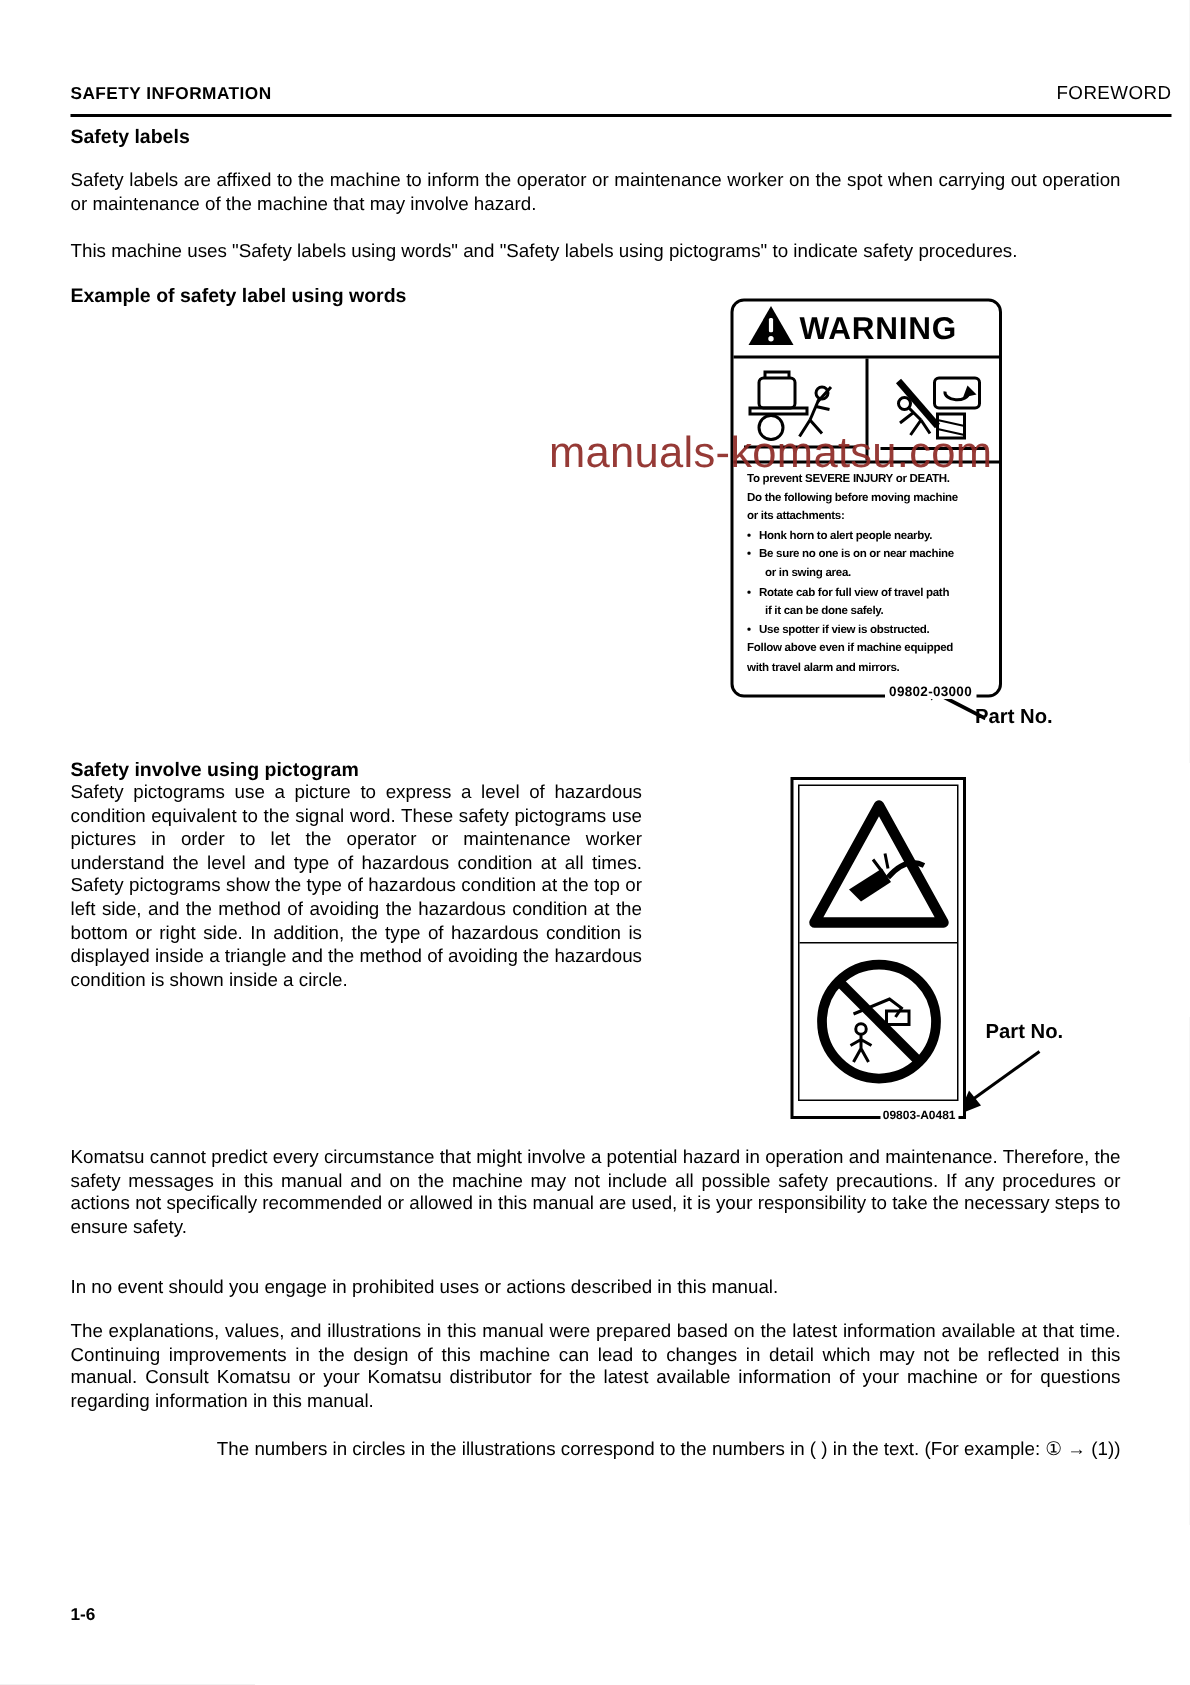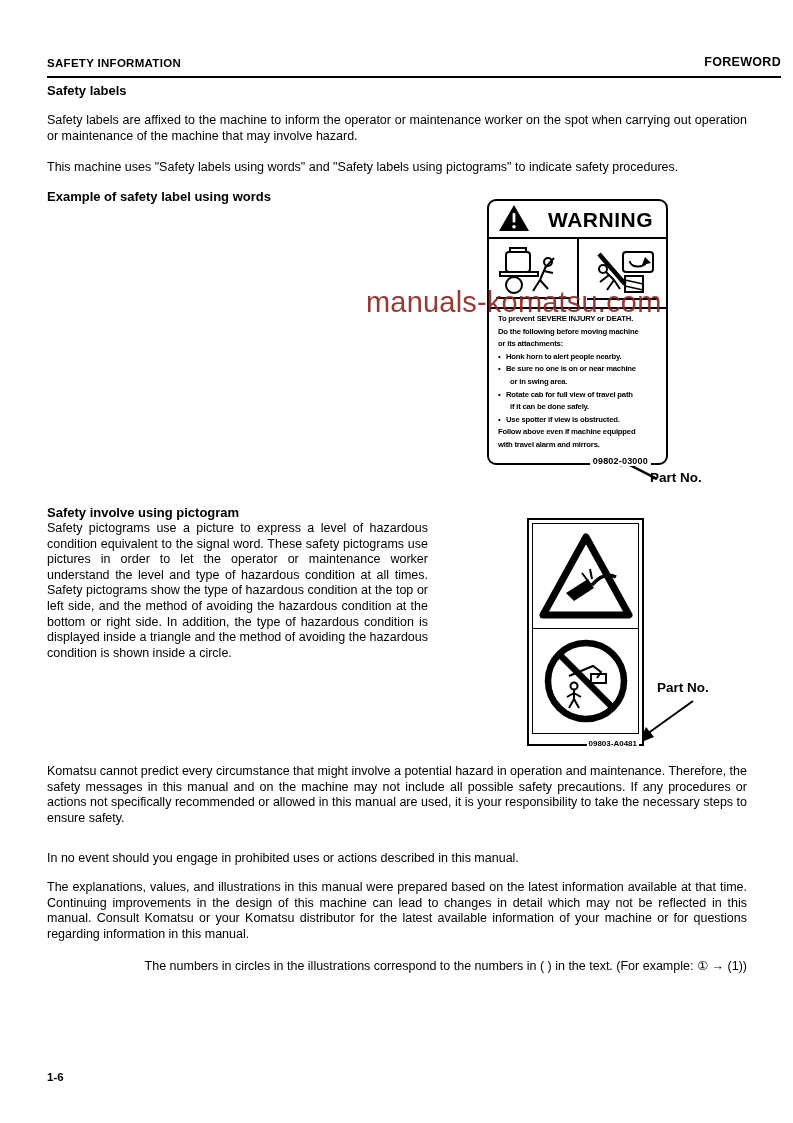--- a/index.html
+++ b/index.html
@@ -5,40 +5,40 @@
   html,body { margin:0; padding:0; background:#e8e8e8; }
   .page {
     position:relative; width:793px; height:1123px; margin:0 auto;
     background:#ffffff; overflow:hidden;
     font-family:"Liberation Sans","DejaVu Sans",sans-serif;
     color:#000;
     padding-left:36px;
   }
   .abs { position:absolute; }
   .hdr-left  { top:57px; left:47px; font-size:11.5px; font-weight:bold; letter-spacing:.3px; }
-  .hdr-right { top:55px; right:48px; font-size:12.5px; font-weight:bold; letter-spacing:.3px; }
+  .hdr-right { top:55px; right:48px; font-size:12.5px; font-weight:normal; letter-spacing:.3px; }
   .hrule { top:76px; left:47px; right:48px; height:2px; background:#000; }
   .h { left:47px; font-size:13px; font-weight:bold; }
   .h1 { top:83px; }
   .h2 { top:189px; }
   .h3 { top:505px; }
   .para { left:47px; width:700px; font-size:12.5px; line-height:15.6px; text-align:justify; }
   .p1 { top:113px; }
   .p2 { top:160px; text-align:left; }
   .p3 { top:521px; width:381px; }
   .p4 { top:764px; }
   .p5 { top:851px; text-align:left; }
   .p6 { top:880px; }
   .p7 { top:959px; text-align:right; }
   .pageno { top:1071px; left:47px; font-size:11.5px; font-weight:bold; }
 
   
   .fig1 { left:487px; top:199px; width:181px; height:266px;
           border:2.5px solid #000; border-radius:9px; background:#fff; box-sizing:border-box; }
-  .fig1-header { display:flex; align-items:center; gap:18px;
+  .fig1-header { display:flex; align-items:center; gap:3px;
                  padding:5px 6px 4px 9px; border-bottom:2.5px solid #000; height:38px; box-sizing:border-box; }
   .signal { font-size:21px; font-weight:bold; letter-spacing:.5px; }
   .fig1-pictos { display:flex; height:70px; border-bottom:2px solid #000; box-sizing:border-box; }
   .fig1-pictos .cell { flex:1; display:flex; align-items:center; justify-content:center; }
   .fig1-pictos .c2 { border-left:2px solid #000; }
   .fig1-text { padding:4px 5px 0 9px; font-size:7.7px; font-weight:bold;
                letter-spacing:-.2px; line-height:12.6px; }
   .wl-line { white-space:nowrap; position:relative; }
   .wl-line.bullet { padding-left:8px; }
   .wl-line.bullet::before { content:"•"; position:absolute; left:0; top:0; }

